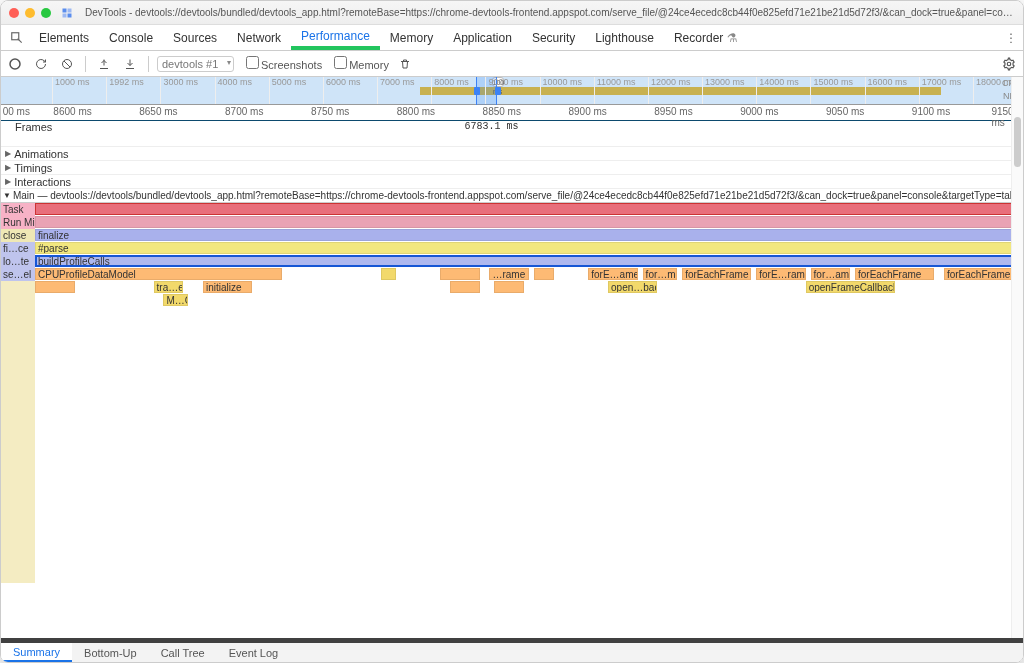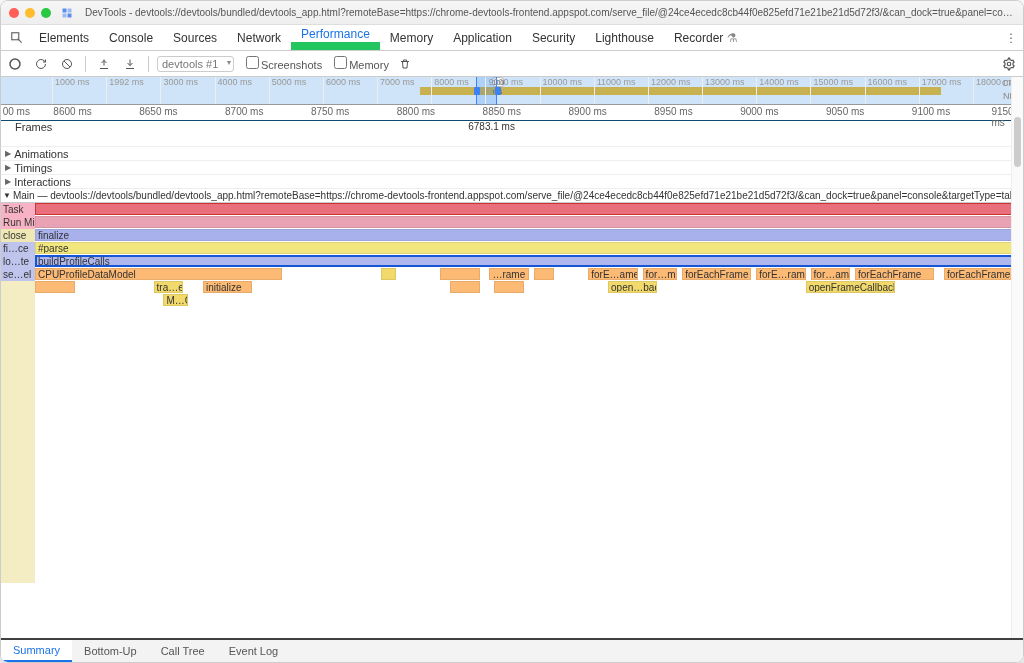--- a/index.html
+++ b/index.html
@@ -34,21 +34,21 @@
     height: 26px;
     border-bottom: 1px solid #ccc;
     display: flex;
     align-items: stretch;
     padding-left: 4px;
     font-size: 12px;
     color:#333;
   }
   .tabbar .icon-btn { width: 24px; display:flex; align-items:center; justify-content:center; color:#666; }
   .tabbar .tab { padding: 0 10px; display:flex; align-items:center; cursor:pointer; }
-  .tabbar .tab.active { color:#1a73e8; border-bottom: 8px solid #22c55e; }
+  .tabbar .tab.active { color:#1a73e8; border-bottom: 4px solid #22c55e; }
   .tabbar .spacer { flex:1; }
   
   .perfbar {
     height: 26px;
     border-bottom: 1px solid #ccc;
     display: flex;
     align-items: center;
     padding: 0 4px;
     gap: 6px;
     font-size: 11px;
@@ -91,21 +91,21 @@
     height:14px;
     border-bottom:1px solid #eee;
     display:flex;
     align-items:center;
     padding-left:4px;
     color:#333;
     position:relative;
   }
   .track-head .arrow { font-size:8px; color:#666; margin-right:3px;}
   .frames-row { height: 26px; border-bottom:1px solid #eee; position:relative; }
-  .frames-row .frame-ms { position:absolute; top:0; left:48%; transform:translateX(-50%); font-size:10px; color:#333; white-space:nowrap;}
+  .frames-row .frame-ms { position:absolute; top:0; left:48%; transform:translateX(-50%); font-size:10px; color:#333; white-space:nowrap;font-family:Liberation Mono, monospace;}
   .frames-lbl{position:absolute; left:14px; top:0; font-size:11px; color:#333;text-align:center;}
   .main-head {
     background:#fff; border-bottom:1px solid #ccc; height:14px; display:flex; align-items:center; padding-left:2px; font-size:10px; color:#333; white-space:nowrap; overflow:hidden;
   }
   .main-head .arrow{font-size:8px; margin-right:2px;}
   
   .flame-wrap { position:relative; height: 380px; overflow:hidden; }
   .flame-wrap .gutter {
     position:absolute; left:0; top:0; bottom:0; width:34px;
     display:flex; flex-direction:column;
@@ -140,21 +140,21 @@
     color:#333;
     box-shadow:0 2px 4px rgba(0,0,0,.2);
     white-space:nowrap;
     z-index:5;
   }
   
   .bottombar {
     position:absolute;
     left:0; right:0; bottom:0;
     height:24px;
-    border-top:2px solid #404040;
+    border-top:5px solid #404040;
     background:#f3f3f3;
     display:flex;
     align-items:stretch;
     font-size:11px;
   }
   .bottombar .btab { padding:0 12px; display:flex; align-items:center; cursor:pointer; color:#555;}
   .bottombar .btab.active { color:#1a73e8; border-bottom:2px solid #1a73e8; background:#fff;}
   .right-scroll { position:absolute; right:0; top:76px; bottom:24px; width:12px; background:#fafafa; border-left:1px solid #eee;}
   .right-scroll .thumb{position:absolute; left:2px; right:2px; top:40px; height:50px; background:#ccc; border-radius:4px;}
   svg{display:block;}

